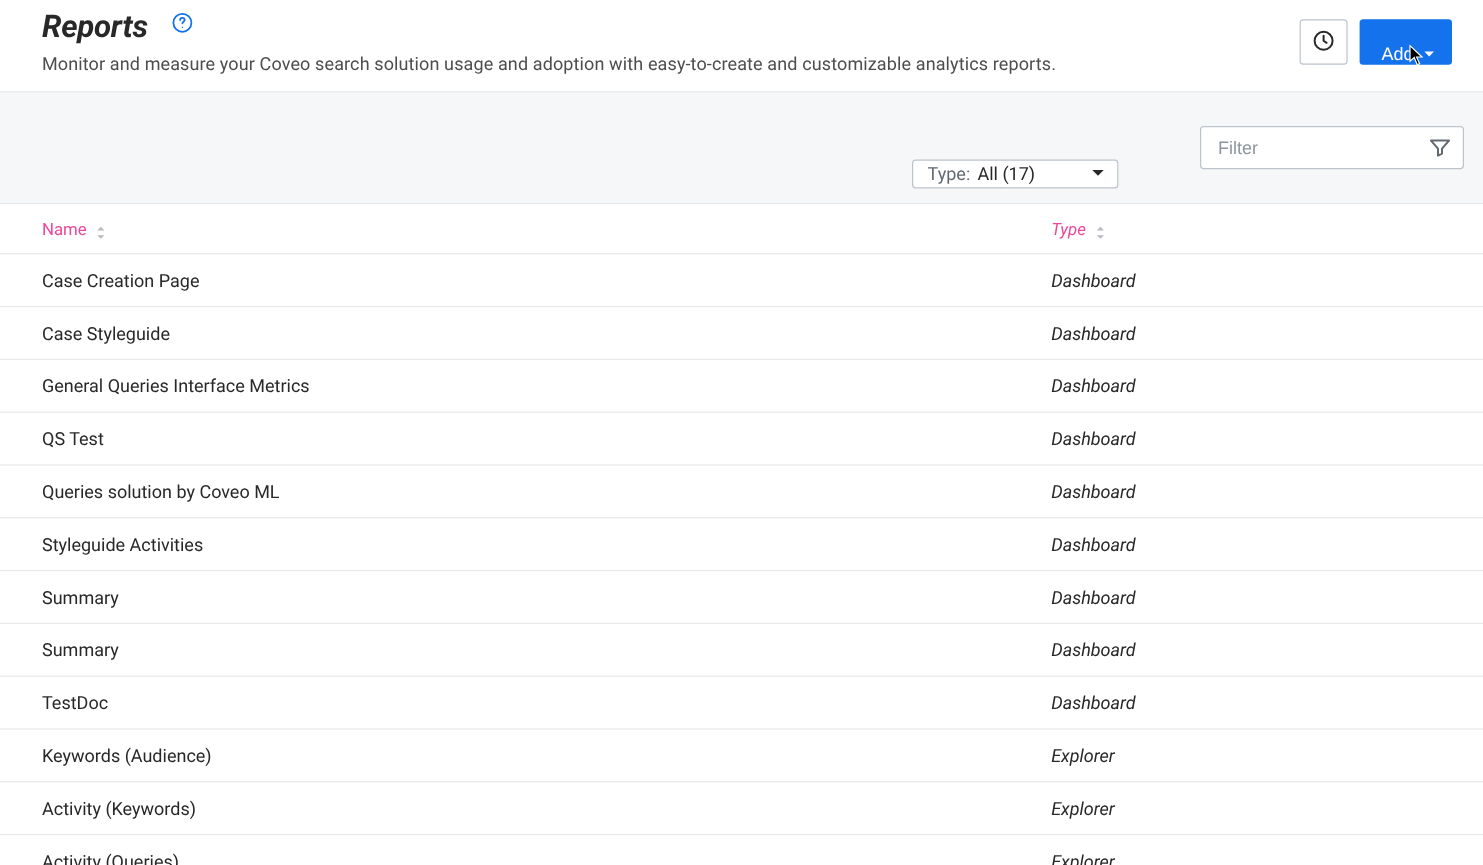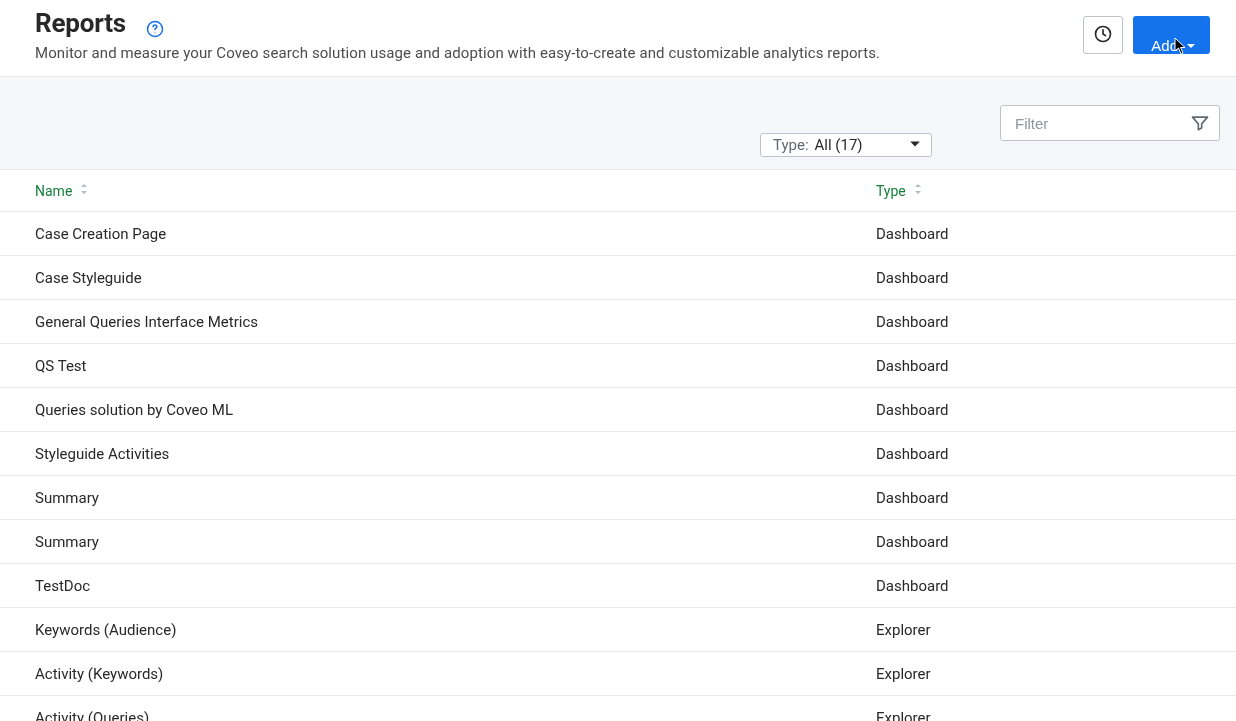--- a/index.html
+++ b/index.html
@@ -16,22 +16,23 @@
       justify-content: space-between;
       align-items: flex-start;
       padding: 8px 26px 14px 35px;
     }
     .header-left {
       display: flex;
       flex-direction: column;
     }
     .title-row {
       display: flex;
-      align-items: flex-end;
+      align-items: flex-start;
       gap: 20px;
+      font-style: italic;
     }
     .page-title {
       font-size: 26px;
       font-weight: 700;
       color: #282829;
       letter-spacing: -0.2px;
     }
     .help-icon {
       width: 18px;
       height: 18px;
@@ -150,26 +151,26 @@
     .thead, .trow {
       display: flex;
       align-items: center;
       padding: 0 35px;
     }
     .thead {
       height: 42px;
       border-bottom: 1px solid #e6e8eb;
     }
     .col-name { flex: 1; }
-    .col-type { width: 325px; }
+    .col-type { width: 325px; font-style: italic; }
     .th {
       font-size: 14px;
-      color: #15803d;
-      display: inline-flex;
-      align-items: flex-start;
+      color: #ec4899;
+      display: inline-flex;
+      align-items: flex-end;
       gap: 6px;
       cursor: pointer;
     }
     .sort-icon {
       display: inline-flex;
       flex-direction: column;
       line-height: 0;
       margin-left: 2px;
     }
     .trow {

